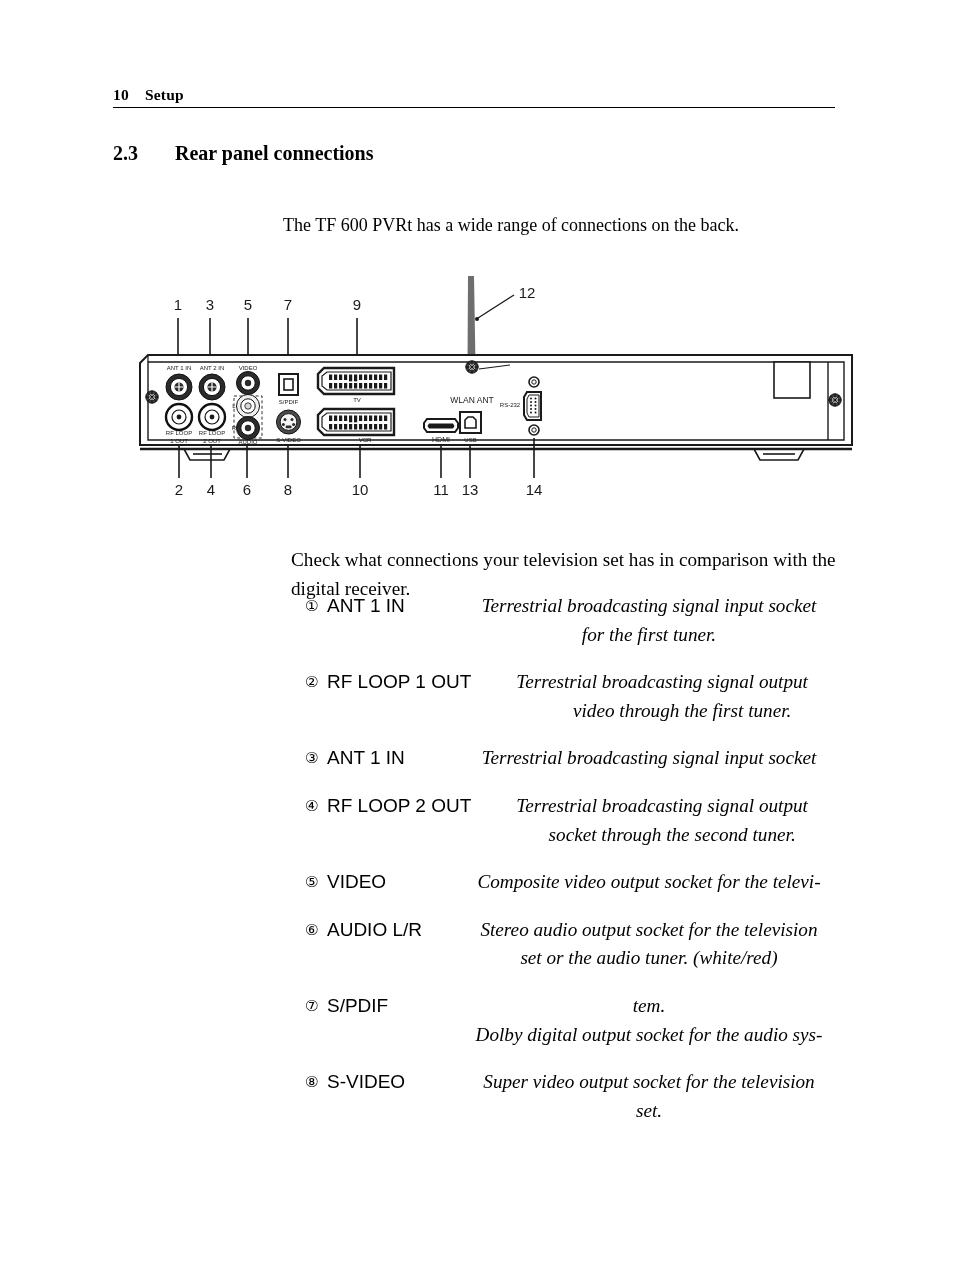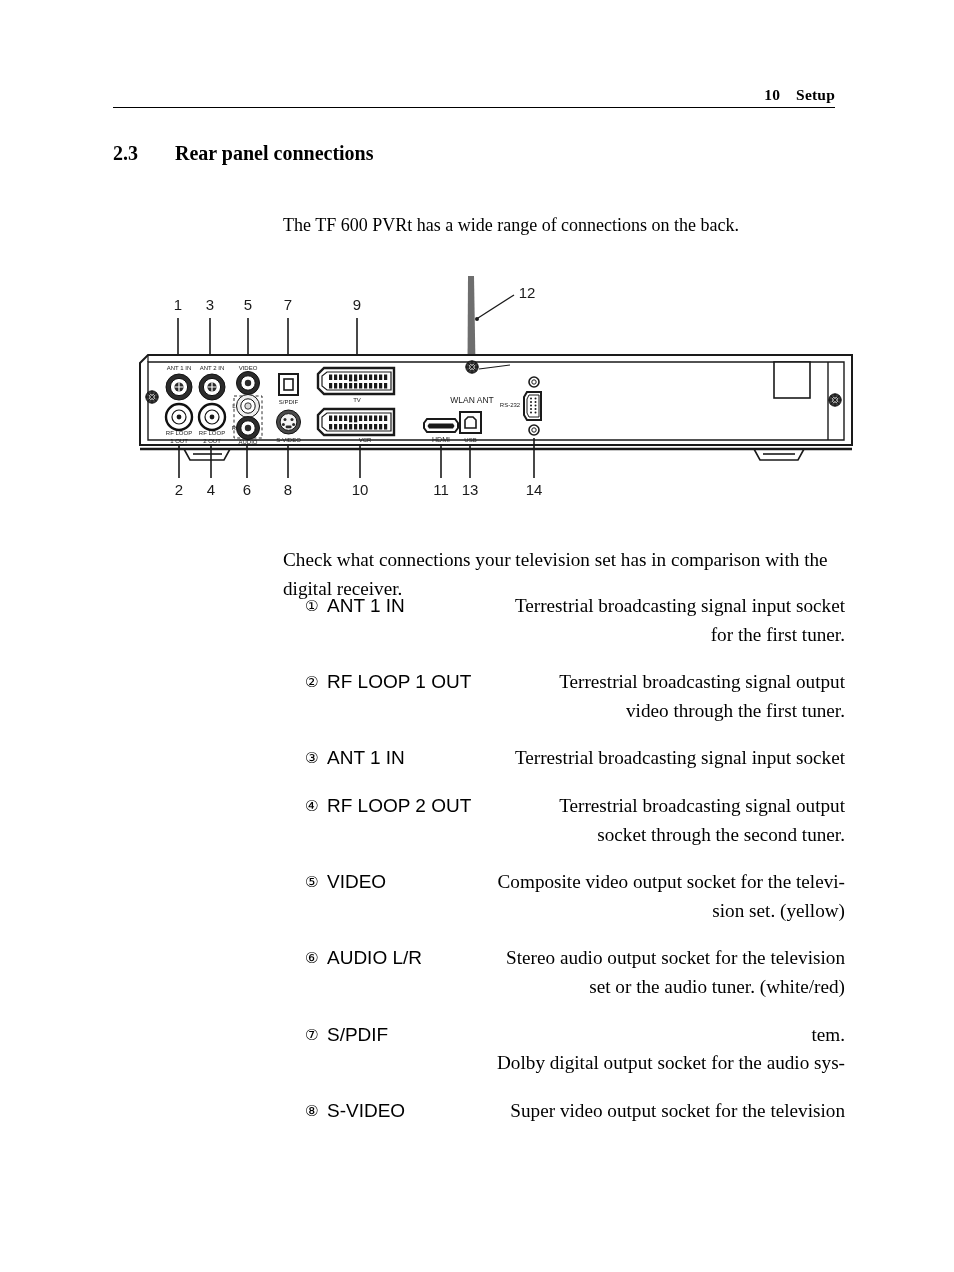--- a/index.html
+++ b/index.html
@@ -16,21 +16,20 @@
     color: #000000;
     overflow: hidden;
   }
 
   
   .page-header {
     position: absolute;
     left: 113px;
     top: 86px;
     width: 722px;
-    text-align: right;
   }
   .page-header .hdr-line {
     font-family: "Liberation Serif", serif;
     font-weight: bold;
     font-size: 15.5px;
     letter-spacing: .2px;
     white-space: nowrap;
   }
   .page-header .hdr-num { margin-right: 16px; }
   .page-header .hdr-rule {
@@ -70,21 +69,21 @@
     left: 138px;
     top: 270px;
     width: 716px;
     height: 240px;
   }
   .fig-svg { display: block; }
 
   
   .check-para {
     position: absolute;
-    left: 283px;
+    left: 291px;
     top: 527px;
     width: 562px;
     font-size: 19.2px;
     line-height: 28.6px;
   }
 
   
   .deflist {
     position: absolute;
     left: 305px;
@@ -112,22 +111,23 @@
     line-height: 28.6px;
     white-space: nowrap;
     padding-right: 8px;
   }
   .def-term.w-fixed { width: 118px; }
   .def-desc {
     flex: 1 1 auto;
     font-family: "Liberation Serif", serif;
     font-size: 19.2px;
     line-height: 28.6px;
-    text-align: right;
+    text-align: center;
     text-indent: 0;
+    font-style: italic;
   }
   .def-desc .cont {
     display: block;
   }
 
   
 </style>
 </head>
 <body>
 
@@ -454,21 +454,20 @@
       </span>
     </div>
   </div>
 
   <div class="def-item">
     <div class="def-row">
       <span class="def-marker">⑤</span>
       <span class="def-term w-fixed">VIDEO</span>
       <span class="def-desc">
         <span class="cont">Composite video output socket for the televi-</span>
-        <span class="cont">sion set. (yellow)</span>
       </span>
     </div>
   </div>
 
   <div class="def-item">
     <div class="def-row">
       <span class="def-marker">⑥</span>
       <span class="def-term w-fixed">AUDIO L/R</span>
       <span class="def-desc">
         <span class="cont">Stereo audio output socket for the television</span>
@@ -487,17 +486,18 @@
       </span>
     </div>
   </div>
 
   <div class="def-item">
     <div class="def-row">
       <span class="def-marker">⑧</span>
       <span class="def-term w-fixed">S-VIDEO</span>
       <span class="def-desc">
         <span class="cont">Super video output socket for the television</span>
+        <span class="cont">set.</span>
       </span>
     </div>
   </div>
 
 </div>
 
 </body></html>

